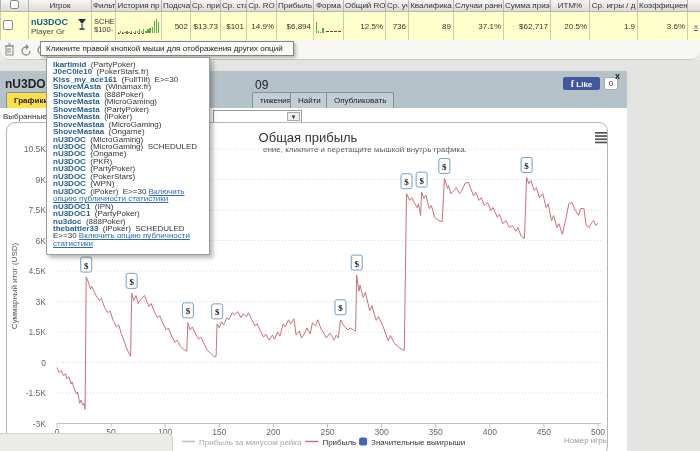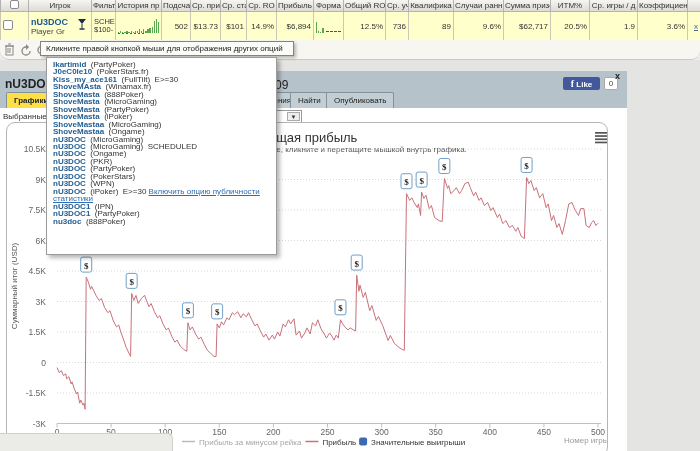--- a/index.html
+++ b/index.html
@@ -25,39 +25,39 @@
   .basedash i { display:block; width:2px; height:1px; background:#884444; }
   .xglyph { color:#446688; font-size:8px; text-decoration:underline; }
 
   #toolbar { position:absolute; left:0; top:40px; width:700px; height:20px; background:#f7f6f0; border-bottom:1px solid #c9c9c9; border-radius:0 0 9px 9px; }
 
   #pagebg { position:absolute; left:0; top:60px; width:700px; height:391px; background:#e4e4e2; }
 
   #win { position:absolute; left:0; top:71px; width:627px; height:380px; background:#fff; overflow:hidden; }
   #win-band { position:absolute; left:0; top:0; width:627px; height:37px; background:#b6c2c9; }
   #win-title { position:absolute; left:5px; top:6px; font-size:12px; font-weight:bold; color:#222; }
-  #win-title-tail { position:absolute; left:255px; top:7px; font-size:12px; color:#222;margin-left:20px; }
+  #win-title-tail { position:absolute; left:255px; top:7px; font-size:12px; color:#222; }
   #fb-like { position:absolute; left:563px; top:6px; width:37px; height:13px; background:#41599c; border-radius:2px; color:#fff; font-size:8px; font-weight:bold; text-align:center; line-height:13px; }
   #fb-like .flogo { font-family:"Liberation Serif",serif; font-size:10px; }
   #fb-count { position:absolute; left:604px; top:6px; width:14px; height:13px; background:#fff; border:1px solid #aaa; border-radius:2px; color:#444; font-size:8px; text-align:center; line-height:12px; }
   #win-close { position:absolute; left:615px; top:0px; font-size:9px; font-weight:bold; color:#222; }
 
   .tab { position:absolute; top:21px; height:16px; border:1px solid #82929b; border-bottom:none; background:#c3ced4; font-size:8px; color:#222; line-height:15px; padding:0 7px; border-radius:2px 2px 0 0; }
   .tab.active { background:#fde047;font-weight:bold; }
 
   #sel-label { position:absolute; left:3px; top:41px; font-size:8px; color:#333; }
   #sel-box { position:absolute; left:213px; top:39px; width:89px; height:13px; background:#fff; border:1px solid #999; }
   #sel-box .arr { position:absolute; right:1px; top:1px; width:13px; height:9px; border:1px solid #aaa; background:#eee; font-size:6px; text-align:center; line-height:9px; color:#333; }
 
   #chart { position:absolute; left:6px; top:51px; width:602px; height:334px; border:1px solid #b5b5b5; border-radius:9px; background:#fff; }
   #chart svg { position:absolute; left:0; top:0; }
 
   #tooltip { position:absolute; left:40px; top:41px; width:254px; height:15px; background:#fbfbf8; border:1px solid #838383; box-shadow:2px 2px 3px rgba(0,0,0,.25); font-size:8px; color:#222; line-height:13px; padding-left:5px; }
 
-  #popup { position:absolute; left:46px; top:57px; width:231px; height:198px; background:#fff; border:1px solid #9b9b9b; box-shadow:3px 3px 4px rgba(0,0,0,.28); padding:3px 11px 0 6px; overflow:hidden; }
+  #popup { position:absolute; left:46px; top:57px; width:164px; height:198px; background:#fff; border:1px solid #9b9b9b; box-shadow:3px 3px 4px rgba(0,0,0,.28); padding:3px 11px 0 6px; overflow:hidden; }
   .pe { font-size:8px; line-height:7.45px; color:#333; }
   .pe b { color:#235e92; font-weight:bold; }
   .pe .lnk { color:#2e6cb5; text-decoration:underline; }
 
   #statusbub { position:absolute; left:0; top:433px; width:173px; height:18px; background:#ebebe8; border:1px solid #cfcfcd; border-left:none; border-bottom:none; border-radius:0 6px 0 0; }
 </style>
 </head>
 <body>
 
 <div id="stage">
@@ -178,21 +178,21 @@
                 <i></i>
                 <i></i>
                 <i></i>
                 <i></i>
               </div>
             </div>
           </td>
           <td class="num">12.5%</td>
           <td class="num">736</td>
           <td class="num">89</td>
-          <td class="num">9.6%</td>
+          <td class="num">37.1%</td>
           <td class="num">$62,717</td>
           <td class="num">20.5%</td>
           <td class="num">1.9</td>
           <td class="num">3.6%</td>
           <td class="num"><span class="xglyph">x</span></td>
         </tr>
       </tbody>
   </table>
 
   <div id="toolbar">
@@ -331,16 +331,17 @@
       <div class="pe"><b>nU3DOC</b>&nbsp; (MicroGaming)&nbsp; SCHEDULED</div>
       <div class="pe"><b>nU3DOC</b>&nbsp; (Ongame)</div>
       <div class="pe"><b>nU3DOC</b>&nbsp; (PKR)</div>
       <div class="pe"><b>nU3DOC</b>&nbsp; (PartyPoker)</div>
       <div class="pe"><b>nU3DOC</b>&nbsp; (PokerStars)</div>
       <div class="pe"><b>nU3DOC</b>&nbsp; (WPN)</div>
       <div class="pe"><b>nU3DOC</b>&nbsp; (iPoker)&nbsp; E&gt;=30 <span class="lnk">Включить опцию публичности статистики</span></div>
       <div class="pe"><b>nU3DOC1</b>&nbsp; (IPN)</div>
       <div class="pe"><b>nU3DOC1</b>&nbsp; (PartyPoker)</div>
       <div class="pe"><b>nu3doc</b>&nbsp; (888Poker)</div>
+      <div class="pe"><b>thebattler33</b>&nbsp; (iPoker)&nbsp; SCHEDULED E&gt;=30 <span class="lnk">Включить опцию публичности статистики</span></div>
     </div>
 
   <div id="statusbub"></div>
 </div>
 
 </body></html>

